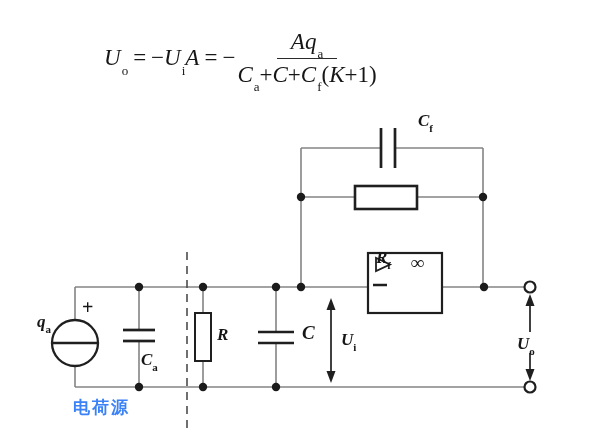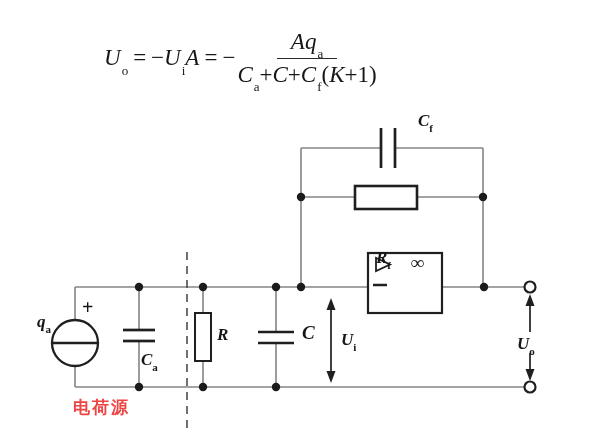--- a/index.html
+++ b/index.html
@@ -20,21 +20,21 @@
   .frac .num{display:block;padding:0 14px 3px;border-bottom:1.6px solid #2a2a2a;text-align:center;}
   .frac .den{display:block;padding-top:3px;text-align:center;white-space:nowrap;}
   
   .lbl{
     position:absolute;font-family:"Liberation Serif", serif;
     font-style:italic;font-weight:bold;font-size:17px;color:#161616;white-space:nowrap;
   }
   .lbl sub{font-size:11px;font-style:normal;line-height:0;position:relative;top:2px;}
   .caption-cjk{
     position:absolute;font-family:Liberation Mono, monospace;
-    font-weight:700;font-size:17px;color:#ef4444;letter-spacing:2px;font-style:normal;
+    font-weight:700;font-size:17px;color:#3b82f6;letter-spacing:2px;font-style:normal;
   }
   .plus-sign{position:absolute;font-size:20px;font-weight:700;font-style:normal;color:#141414;}
   .inf-sign{position:absolute;font-size:19px;font-weight:700;font-style:normal;color:#141414;}
   svg{position:absolute;left:0;top:0;}
 </style>
 </head>
 <body>
 
 <div class="stage">
 

